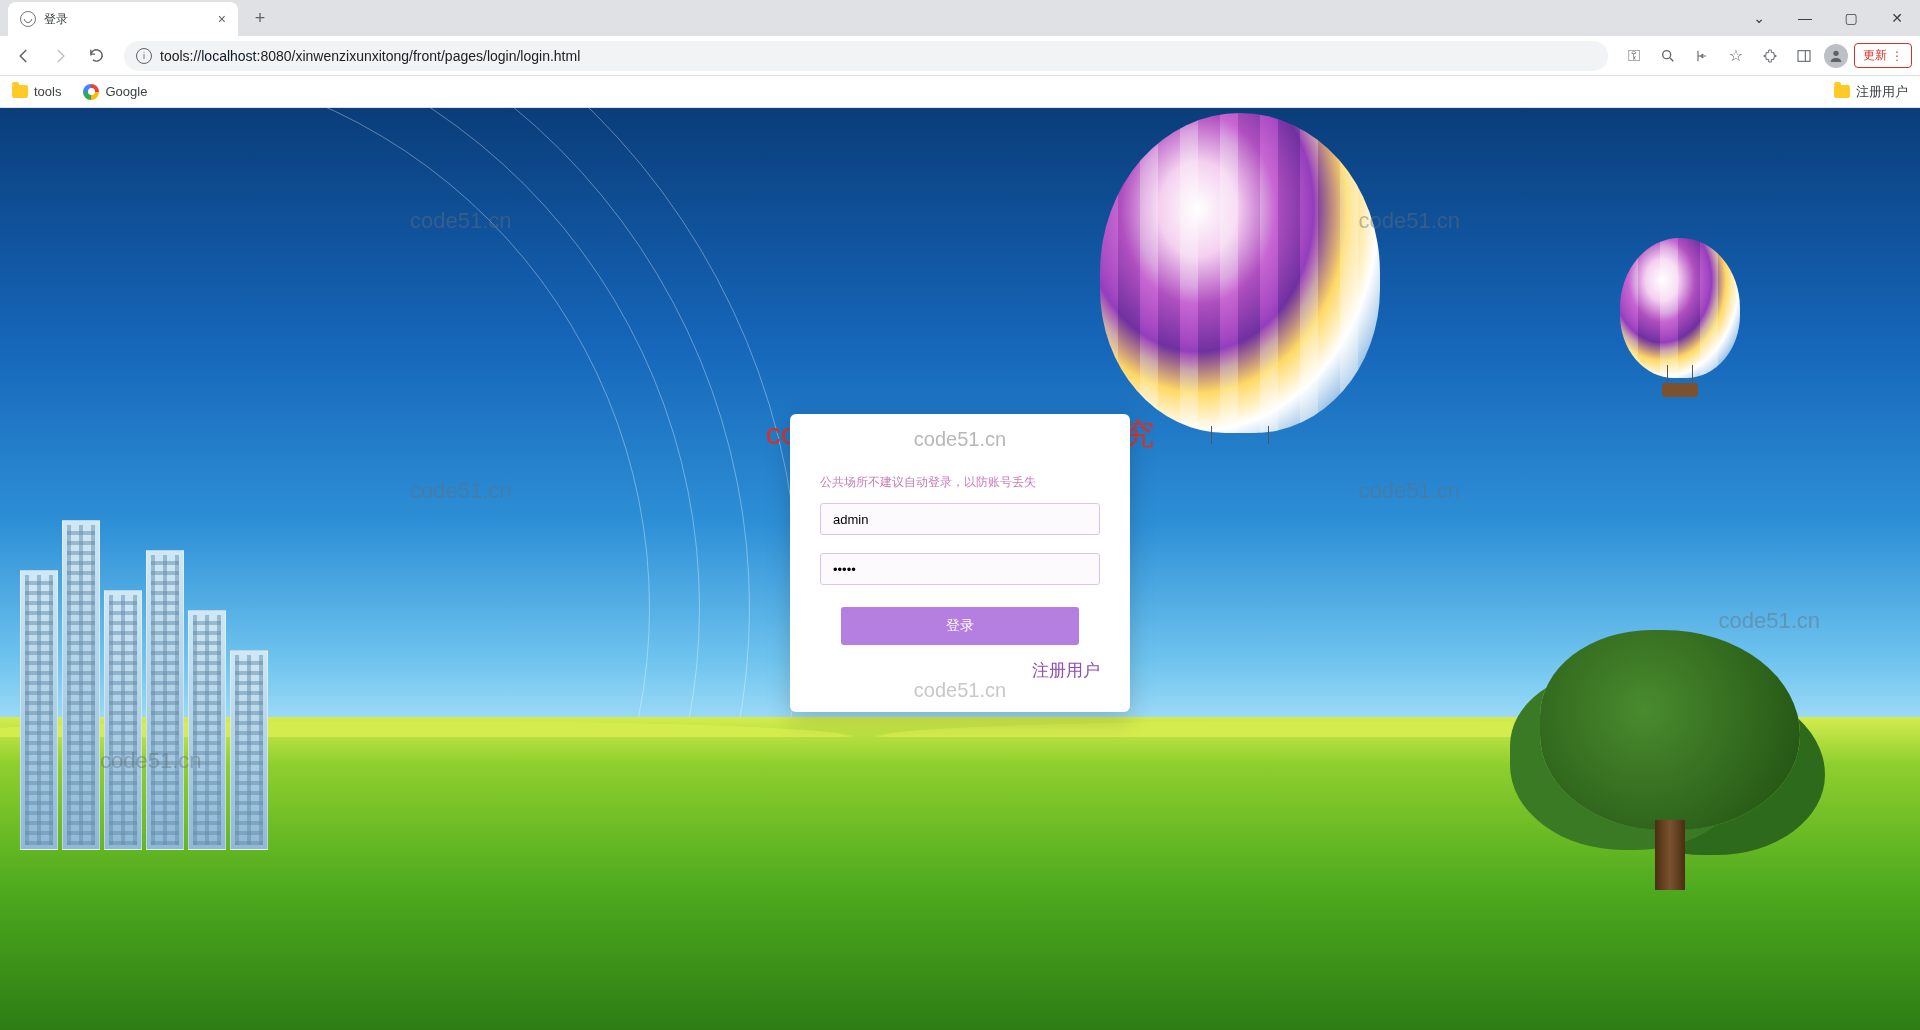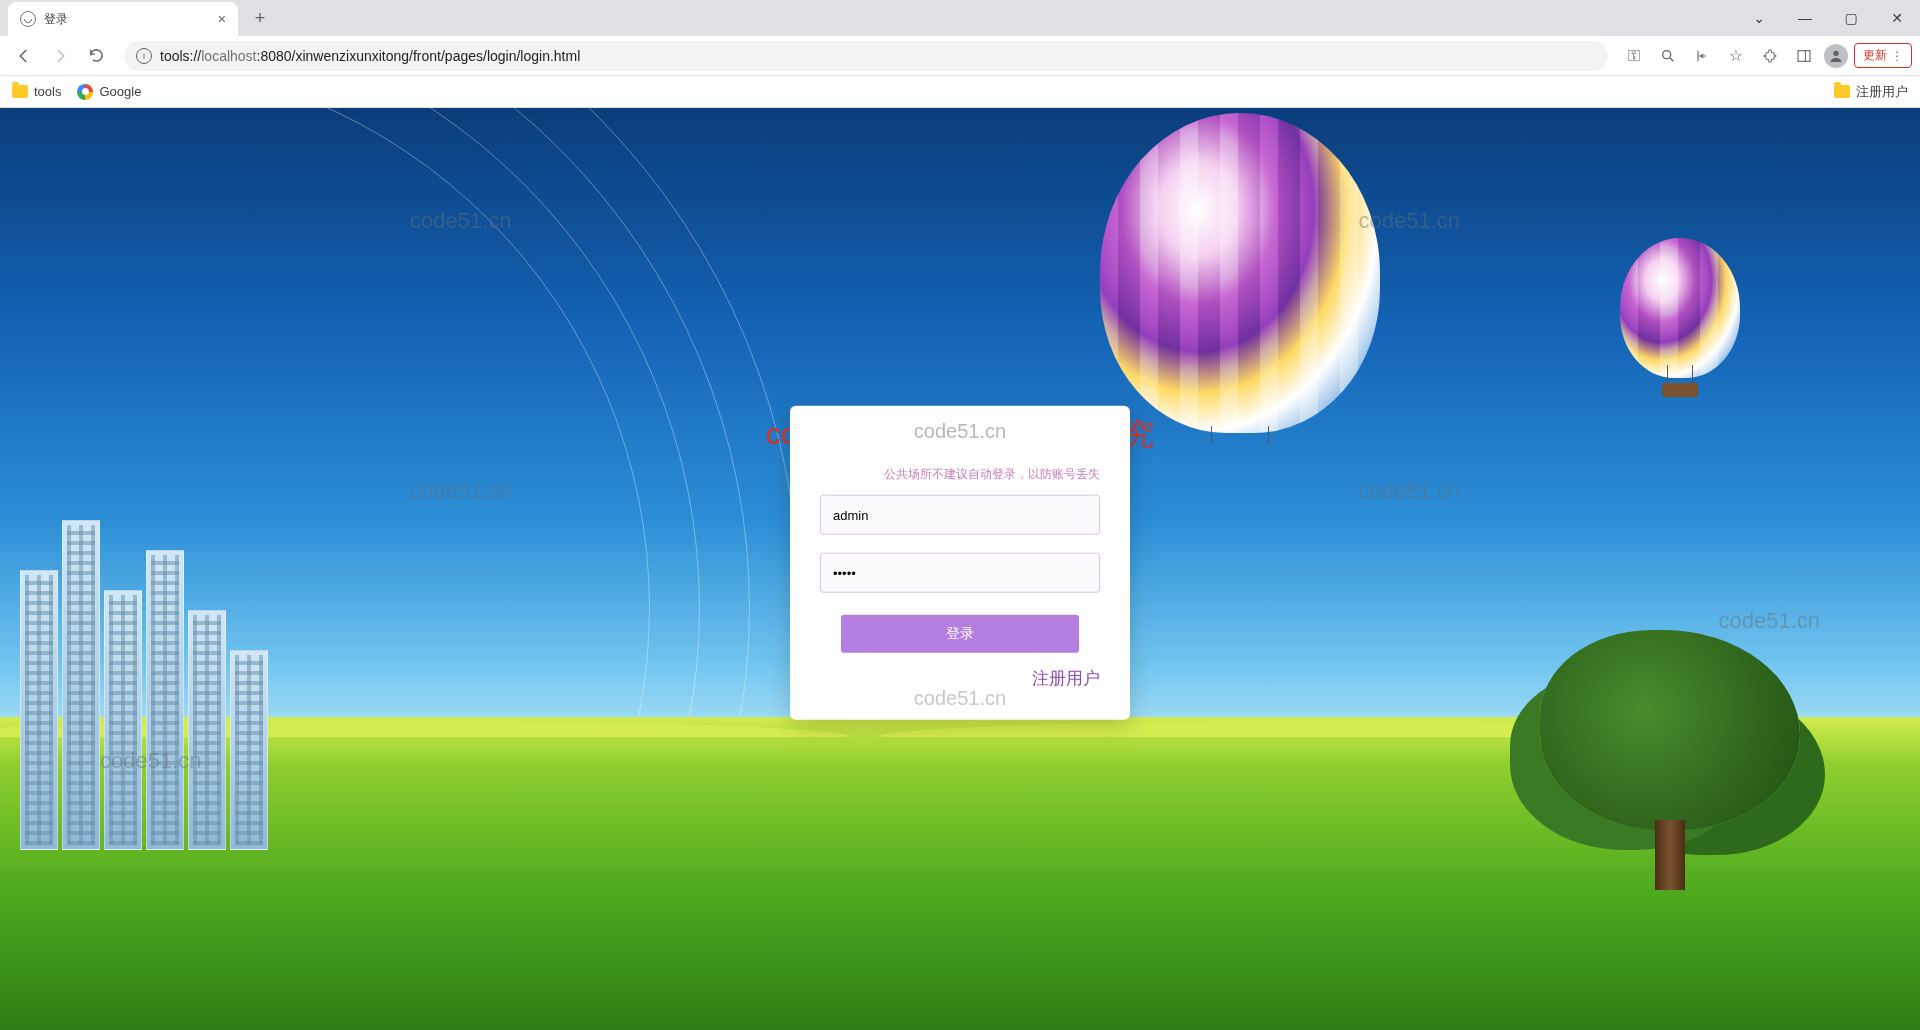--- a/index.html
+++ b/index.html
@@ -16,27 +16,27 @@
   .new-tab { width: 28px; height: 28px; display: flex; align-items: center; justify-content: center; font-size: 18px; color: #5f6368; margin-left: 8px; cursor: pointer; }
   .win-controls { margin-left: auto; display: flex; }
   .win-btn { width: 46px; height: 32px; display: flex; align-items: center; justify-content: center; color: #3c4043; cursor: pointer; font-size: 14px; }
 
   .toolbar { display: flex; align-items: center; height: 40px; background: #fff; padding: 0 8px; gap: 4px; border-bottom: 1px solid #e0e0e0; }
   .nav-btn { width: 32px; height: 32px; display: flex; align-items: center; justify-content: center; color: #5f6368; cursor: pointer; border-radius: 50%; }
   .nav-btn.disabled { color: #bdc1c6; }
   .address-bar { flex: 1; display: flex; align-items: center; height: 30px; background: #f1f3f4; border-radius: 15px; padding: 0 12px; margin: 0 8px; gap: 8px; }
   .addr-icon { width: 16px; height: 16px; border: 1px solid #5f6368; border-radius: 50%; display: flex; align-items: center; justify-content: center; font-size: 9px; color: #5f6368; }
   .addr-text { font-size: 14px; color: #202124; }
-  .addr-text .host { color: #737373; }
+  .addr-text .host { color: #0f172a; }
   .toolbar-right { display: flex; align-items: center; gap: 6px; }
   .tb-icon { width: 28px; height: 28px; display: flex; align-items: center; justify-content: center; color: #5f6368; cursor: pointer; }
   .update-btn { border: 1px solid #d93025; color: #d93025; border-radius: 4px; padding: 3px 8px; font-size: 12px; display: flex; align-items: center; gap: 4px; cursor: pointer; }
   .avatar { width: 24px; height: 24px; background: #bdc1c6; border-radius: 50%; display: flex; align-items: center; justify-content: center; }
 
-  .bookmarks { display: flex; align-items: center; height: 32px; background: #fff; padding: 0 12px; gap: 16px; border-bottom: 1px solid #e0e0e0; }
+  .bookmarks { display: flex; align-items: center; height: 32px; background: #fff; padding: 0 12px; gap: 22px; border-bottom: 1px solid #e0e0e0; }
   .bm-item { display: flex; align-items: center; gap: 6px; font-size: 13px; color: #3c4043; cursor: pointer; }
   .bm-folder { width: 16px; height: 13px; background: #ffca28; border-radius: 2px; position: relative; }
   .bm-folder::before { content: ""; position: absolute; top: -3px; left: 0; width: 7px; height: 3px; background: #ffca28; border-radius: 2px 2px 0 0; }
   .g-icon { width: 16px; height: 16px; border-radius: 50%; background: conic-gradient(#ea4335 0 90deg,#fbbc05 90deg 180deg,#34a853 180deg 270deg,#4285f4 270deg); display:flex; align-items:center; justify-content:center;}
   .g-icon::after{content:"";width:7px;height:7px;background:#fff;border-radius:50%;}
   .bm-right { margin-left: auto; }
 
   
   .viewport { position: relative; width: 100%; height: calc(1030px - 108px); overflow: hidden; text-decoration: underline; }
   .bg { position: absolute; inset: 0; }
@@ -58,22 +58,22 @@
   .basket { width: 30%; height: 12%; background: #7a5230; margin: 4% auto 0; border-radius: 3px; position: relative; }
   .basket::before, .basket::after { content:""; position:absolute; top:-18px; width:1px; height:18px; background:#555; }
   .basket::before { left: 15%; } .basket::after { right: 15%; }
 
   .tree { position: absolute; right: 120px; bottom: 140px; }
   .tree .foliage { width: 260px; height: 200px; background: radial-gradient(circle at 40% 40%, #4a8b2e, #1e4d10); border-radius: 45% 55% 50% 50%; box-shadow: -40px 30px 0 -10px #3a7a24, 40px 40px 0 -15px #2e6a1c; }
   .tree .trunk { width: 30px; height: 70px; background: linear-gradient(90deg,#4a2e10,#7a5230,#4a2e10); margin: -10px auto 0; }
 
   
   .login-card { position: absolute; left: 50%; top: 50%; transform: translate(-50%, -52%); width: 340px; background: #fff; border-radius: 6px; padding: 60px 30px 30px; box-shadow: 0 6px 24px rgba(0,0,0,0.18); }
-  .hint { font-size: 12px; color: #c77db8; text-align: right; margin-bottom: 12px; }
-  .field { width: 100%; height: 40px; border: 1px solid #d8c5e8; border-radius: 3px; padding: 0 12px; font-size: 13px; margin-bottom: 18px; outline: none; background: #fdfafe; }
+  .hint { font-size: 12px; color: #c77db8; text-align: left; margin-bottom: 12px; }
+  .field { width: 100%; height: 32px; border: 1px solid #d8c5e8; border-radius: 3px; padding: 0 12px; font-size: 13px; margin-bottom: 18px; outline: none; background: #fdfafe; }
   .login-btn { width: 85%; height: 38px; margin: 4px auto 0; display: block; background: #b47fe0; border: none; border-radius: 3px; color: #fff; font-size: 14px; cursor: pointer; }
   .register { text-align: right; font-size: 17px; color: #8a4db0; margin-top: 14px; cursor: pointer; }
 
   
   .wm { position: absolute; color: rgba(100,110,120,0.45); font-size: 22px; pointer-events: none; user-select: none; }
   .wm-center { position: absolute; left: 50%; top: 50%; transform: translate(-50%, -155px); color: #e03020; font-size: 30px; font-weight: 500; white-space: nowrap; pointer-events: none; }
   .wm-card-top { position:absolute; left:50%; transform:translateX(-50%); top:14px; color:#b8b8b8; font-size:20px; }
   .wm-card-bot { position:absolute; left:50%; transform:translateX(-50%); bottom:10px; color:#c8c8c8; font-size:20px; }
 
   svg { display: block; }

